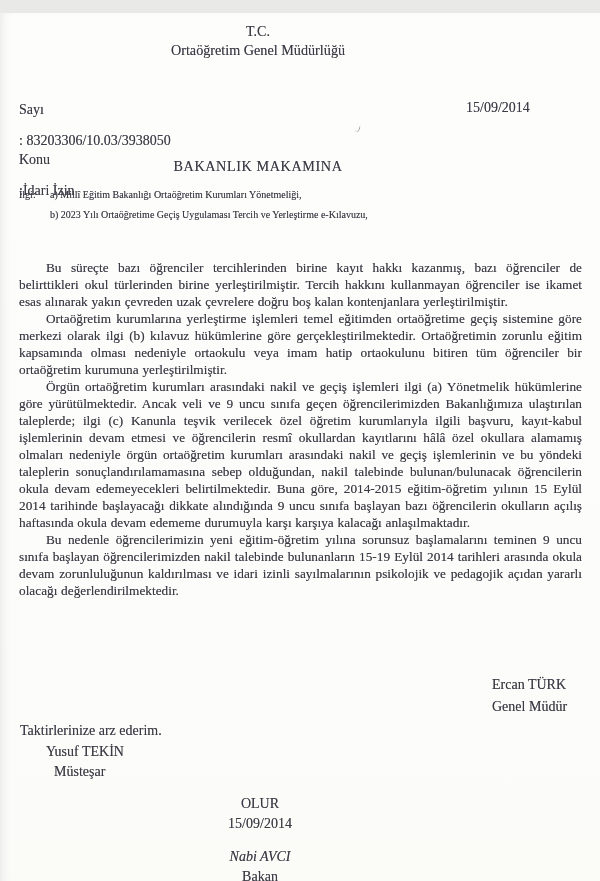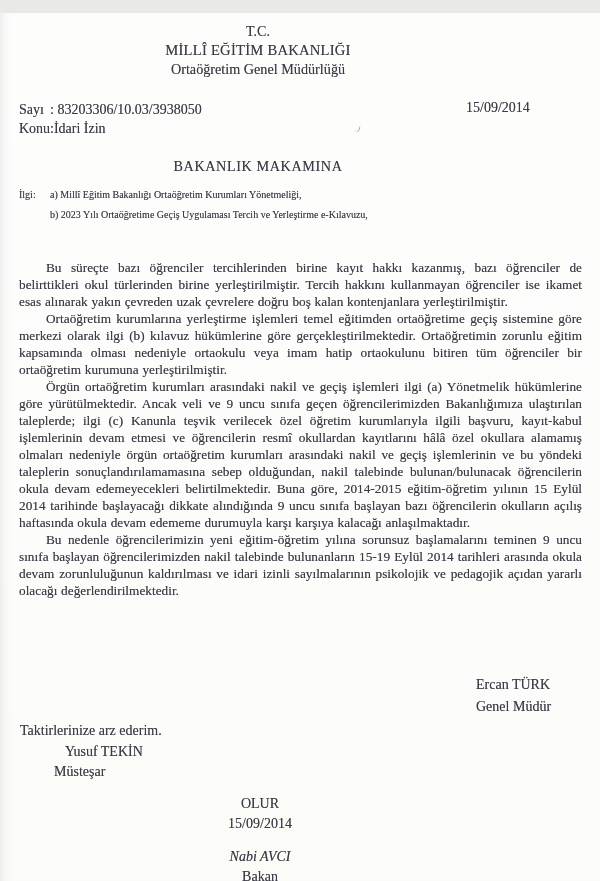--- a/index.html
+++ b/index.html
@@ -16,55 +16,54 @@
     padding-left:28px;
   }
   
   .letterhead{position:absolute;top:9px;left:0;width:516px;text-align:center;line-height:19px;}
   .lh-tc{font-size:14px;}
   .lh-ministry{font-size:14.6px;letter-spacing:.25px;}
   .lh-directorate{font-size:14.2px;}
   
   .doc-date{position:absolute;top:87px;left:466px;font-size:14px;}
   .meta{position:absolute;top:87px;left:19px;font-size:14px;line-height:19px;}
-  .meta-line{display:flex;}
+  .meta-line{display:flex;flex-direction:column;}
   .meta-label{display:inline-block;width:31px;flex:0 0 31px;}
   .artifact{
     position:absolute;left:355px;top:112px;width:4px;height:6px;
     border-right:1px solid rgba(90,90,102,.55);
     border-bottom:1px solid rgba(90,90,102,.30);
     border-radius:0 0 3px 0;transform:rotate(14deg);
   }
   
   .recipient{position:absolute;top:145px;left:0;width:516px;text-align:center;font-size:14.2px;letter-spacing:.6px;}
   
   .references{position:absolute;top:172px;left:19px;display:flex;font-size:10px;line-height:19.6px;}
   .ref-label{display:inline-block;width:31px;flex:0 0 31px;}
   
   .letter-body{position:absolute;top:246px;left:19px;width:563px;}
   .letter-body p{
     margin:0;font-size:13.3px;line-height:17px;
     text-align:justify;text-indent:27px;word-spacing:.4px;
   }
   
-  .sig-right{position:absolute;left:476px;top:661px;font-size:14px;line-height:21.5px;}
+  .sig-right{position:absolute;left:492px;top:661px;font-size:14px;line-height:21.5px;}
   .sig-left{position:absolute;left:20px;top:708px;font-size:14px;line-height:20.5px;}
-  .sig-left .sig-name{padding-left:26px;text-align:center;}
+  .sig-left .sig-name{padding-left:26px;}
   .sig-left .sig-title{padding-left:34px;}
   .approval{position:absolute;top:781px;left:0;width:520px;text-align:center;font-size:14px;line-height:20px;}
   .approval .approval-name{margin-top:13px;font-style:italic;}
 </style>
 </head>
 <body>
 
 <div class="page">
 
   <header class="letterhead">
     <div class="lh-tc">T.C.</div>
-    <div class="lh-ministry">MİLLÎ EĞİTİM BAKANLIĞI</div>
     <div class="lh-directorate">Ortaöğretim Genel Müdürlüğü</div>
   </header>
 
   <div class="doc-date">15/09/2014</div>
 
   <div class="meta">
     <div class="meta-line">
       <span class="meta-label">Sayı</span>
       <span class="meta-value">: 83203306/10.03/3938050</span>
     </div>

